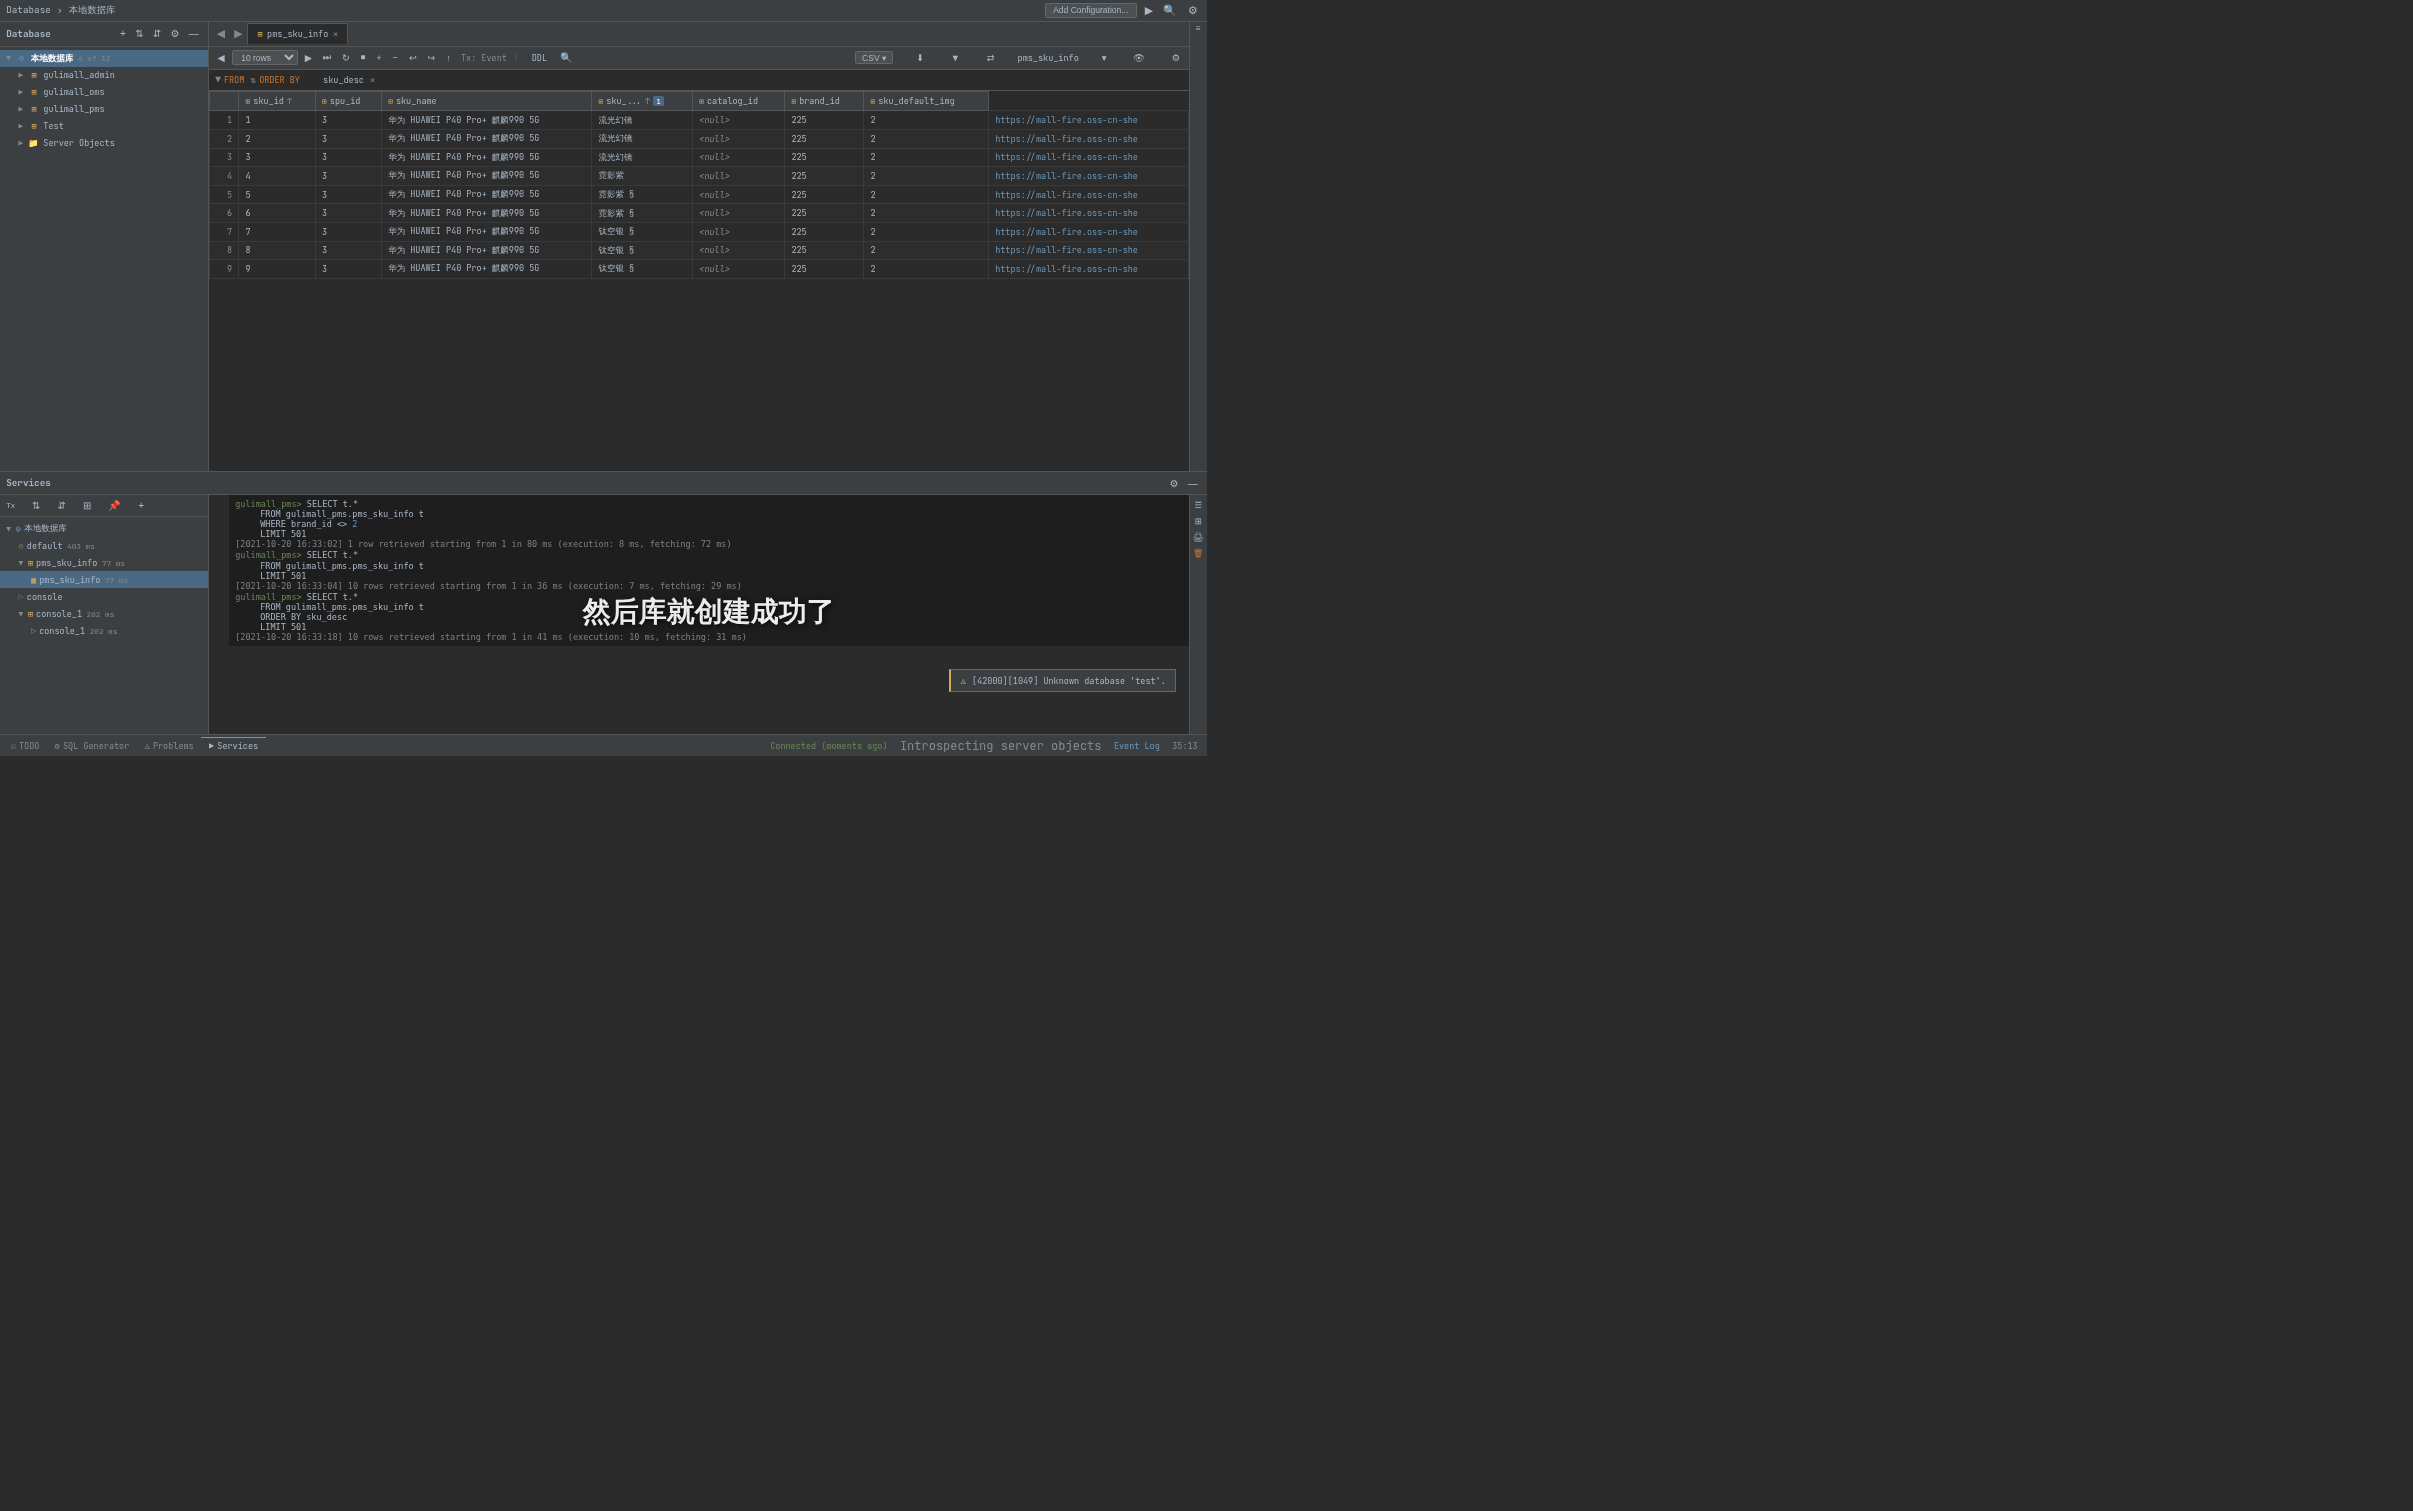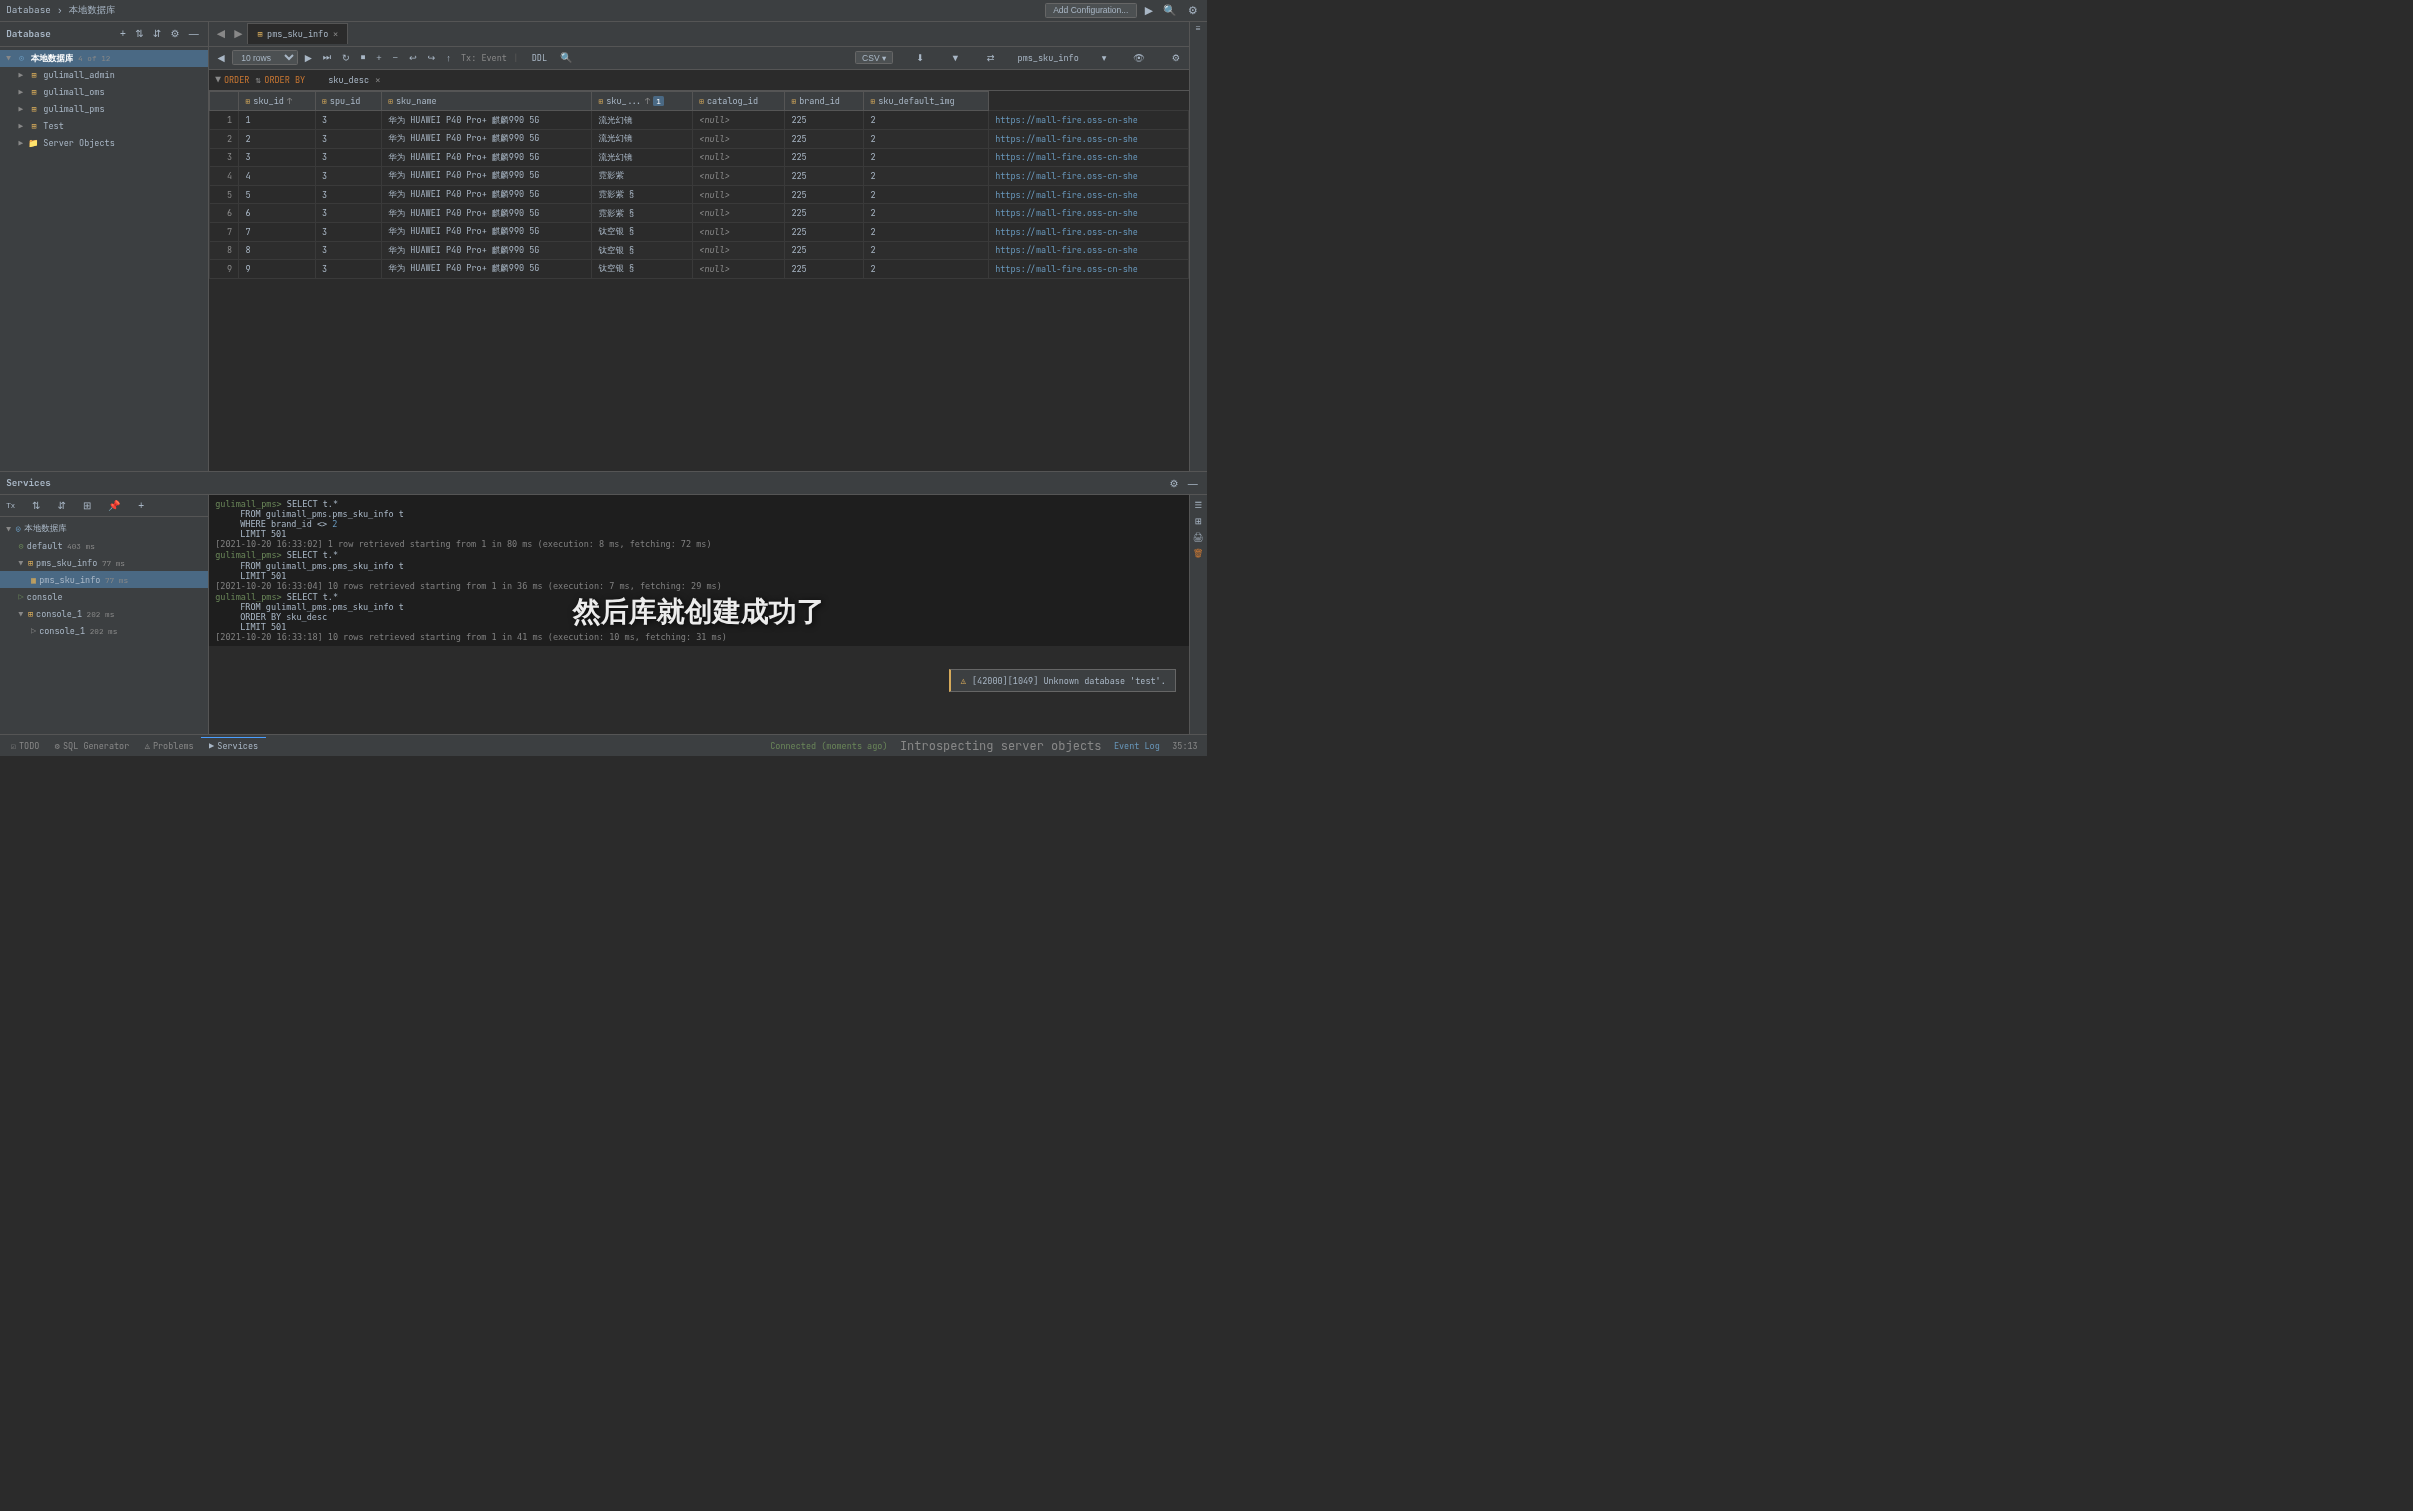--- a/index.html
+++ b/index.html
@@ -435,20 +435,21 @@
       gap: 6.2px;
       max-width: 294px;
       z-index: 200;
     }
     .notif-icon { color: #d4a95a; }
 
     .services-console-wrapper {
       position: relative;
       flex: 1;
       overflow: hidden;
+      margin-left: 20px;
     }
 
     
     .console-right-toolbar {
       width: 18.5px;
       background: #3c3f41;
       border-left: 0.8px solid #555;
       display: flex;
       flex-direction: column;
       align-items: center;
@@ -572,21 +573,21 @@
         <span style="color:#a9b7c6;font-size:8.5px;">pms_sku_info</span>
         <button class="qt-btn">▾</button>
         <button class="qt-btn">👁</button>
         <button class="qt-btn">⚙</button>
       </div>
     </div>
 
     <div class="filter-bar">
       <div class="filter-chip">
         <span class="filter-chip-icon">▼</span>
-        <span class="filter-keyword">ORDER</span>
+        <span class="filter-keyword">FROM</span>
       </div>
       <div class="filter-chip">
         <span class="filter-chip-icon">⇅</span>
         <span class="filter-keyword">ORDER BY</span>
         <span style="margin-left:20px;">sku_desc</span>
         <span class="filter-close">✕</span>
       </div>
     </div>
 
     <div class="data-grid">

